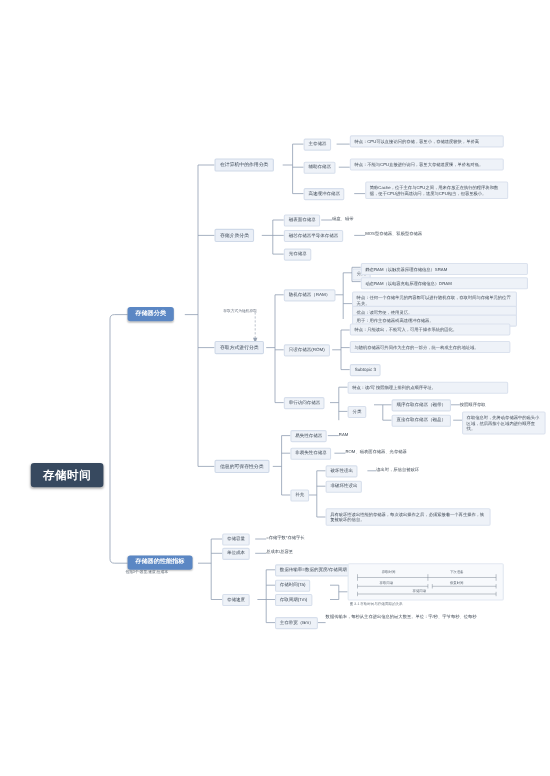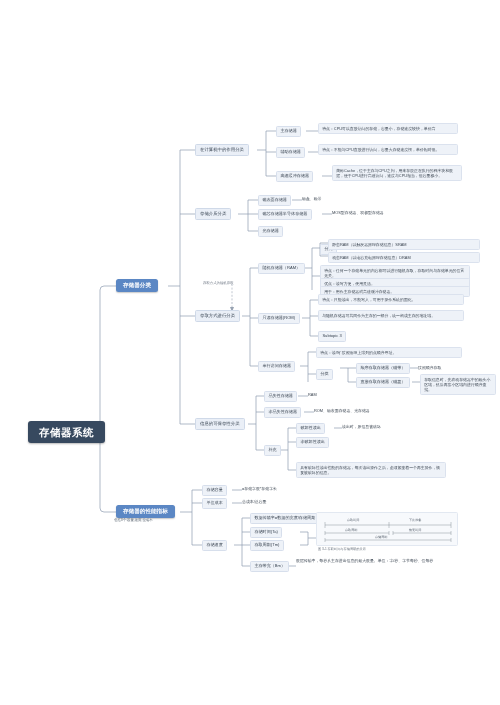--- a/index.html
+++ b/index.html
@@ -206,21 +206,21 @@
       <path d="M300,532 L308,532 L308,545 L300,545"></path>
       <path d="M308,538 L316,538"></path>
     </g>
 
     <g fill="none" stroke="#98a3b2" stroke-width="0.6" stroke-dasharray="2,1.6">
       <path d="M232,284 L232,310"></path>
     </g>
     <path d="M232,312 L230,307 L234,307 Z" fill="#98a3b2" stroke="none"></path>
   </svg>
 
-  <div class="node root" style="left:28px; top:421px;">存储器系统</div>
+  <div class="node root" style="left:28px; top:421px;">存储时间</div>
 
   <div class="node lvl1" style="left:116px; top:279px;">存储器分类</div>
 
   <div class="node lvl2" style="left:195px; top:144px;">在计算机中的作用分类</div>
   <div class="node lvl3" style="left:276px; top:126px;">主存储器</div>
   <div class="node leaf" style="left:318px; top:123px; width:140px;">特点：CPU可以直接访问的存储，容量小，存储速度较快，单价高</div>
   <div class="node lvl3" style="left:276px; top:147px;">辅助存储器</div>
   <div class="node leaf" style="left:318px; top:144px; width:140px;">特点：不能与CPU直接进行访问，容量大存储速度慢，单价相对低。</div>
   <div class="node lvl3" style="left:276px; top:171px;">高速缓冲存储器</div>
   <div class="node leaf" style="left:332px; top:165px; width:130px;">简称Cache，位于主存与CPU之间，用来存放正在执行的程序块和数据，便于CPU进行高速访问，速度与CPU相当，但容量极小。</div>

